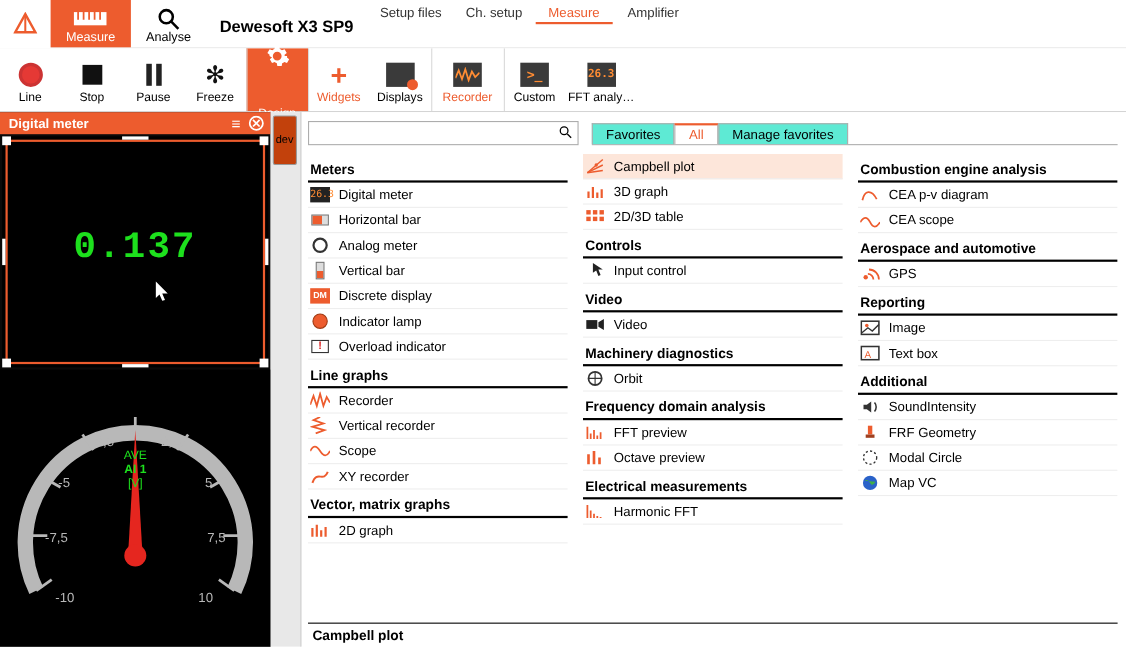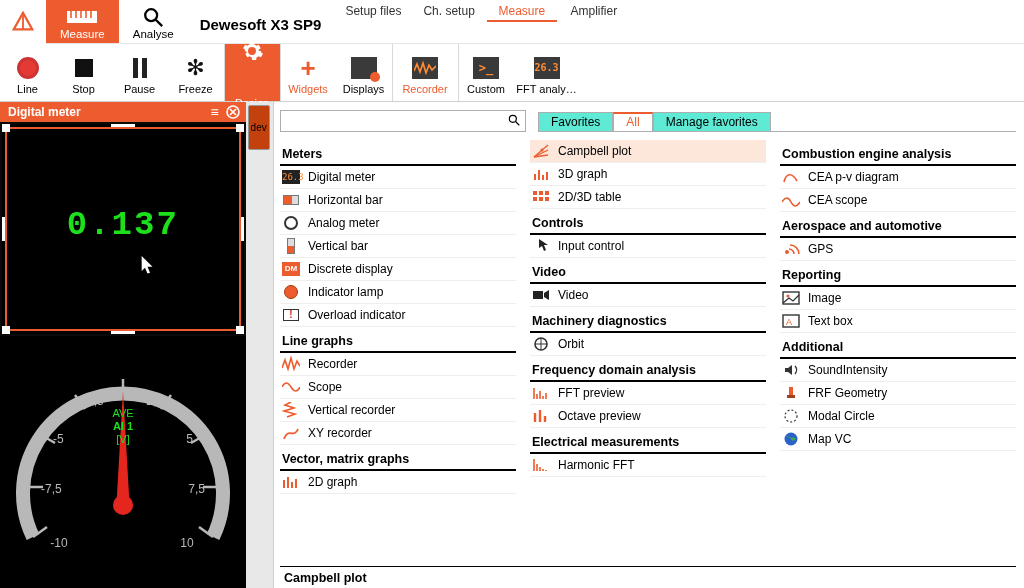--- a/index.html
+++ b/index.html
@@ -415,34 +415,34 @@
         <div class="cat-h">Line graphs</div>
         <div class="cat-item">
             <span class="ci ci-rec">
               <svg viewBox="0 0 18 16">
                 <polyline points="0,12 3,4 6,13 9,2 12,13 15,5 18,10" fill="none" stroke="#ed5c2e" stroke-width="1.6"></polyline>
               </svg>
             </span>
             <span>Recorder</span>
           </div>
         <div class="cat-item">
+            <span class="ci ci-vrec">
+              <svg viewBox="0 0 18 16">
+                <polyline points="9,0 3,3 12,6 2,9 13,12 5,15" fill="none" stroke="#ed5c2e" stroke-width="1.6"></polyline>
+              </svg>
+            </span>
+            <span>Vertical recorder</span>
+          </div>
+        <div class="cat-item">
             <span class="ci ci-scope">
               <svg viewBox="0 0 18 16">
                 <path d="M0 8 Q4 0 9 8 T18 8" fill="none" stroke="#ed5c2e" stroke-width="1.6"></path>
               </svg>
             </span>
             <span>Scope</span>
-          </div>
-        <div class="cat-item">
-            <span class="ci ci-vrec">
-              <svg viewBox="0 0 18 16">
-                <polyline points="9,0 3,3 12,6 2,9 13,12 5,15" fill="none" stroke="#ed5c2e" stroke-width="1.6"></polyline>
-              </svg>
-            </span>
-            <span>Vertical recorder</span>
           </div>
         <div class="cat-item">
             <span class="ci ci-xy">
               <svg viewBox="0 0 18 16">
                 <path d="M2 14 C6 2 12 14 16 4" fill="none" stroke="#ed5c2e" stroke-width="1.8"></path>
               </svg>
             </span>
             <span>XY recorder</span>
           </div>
 

